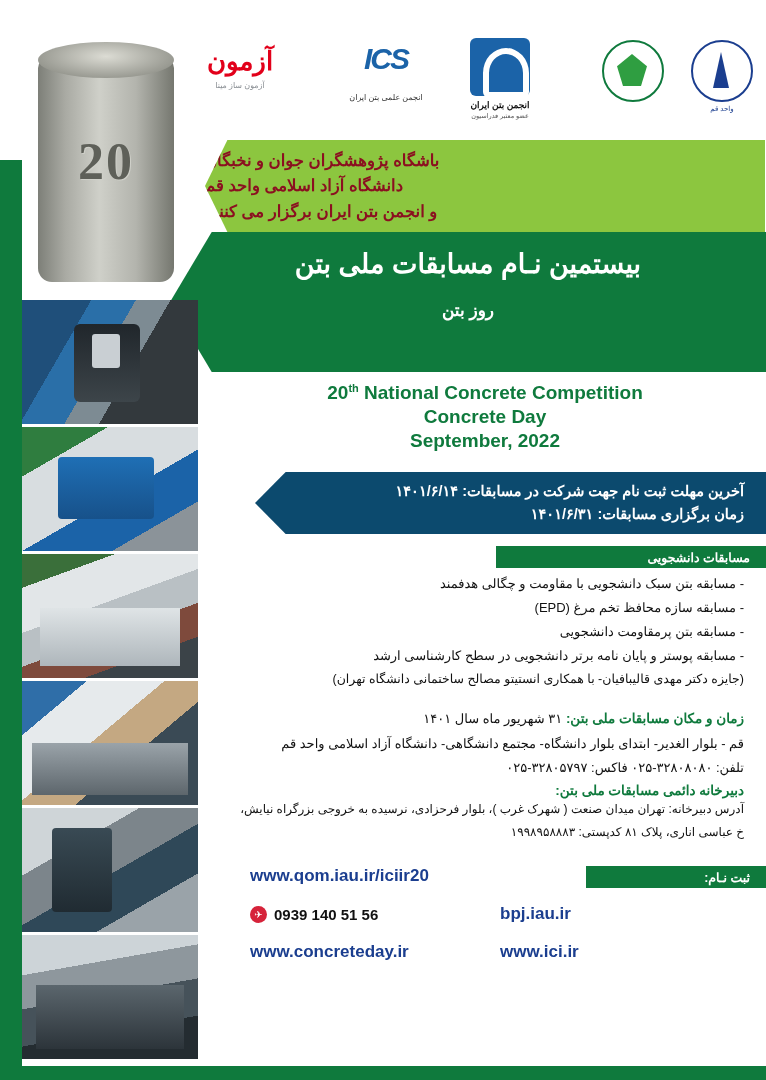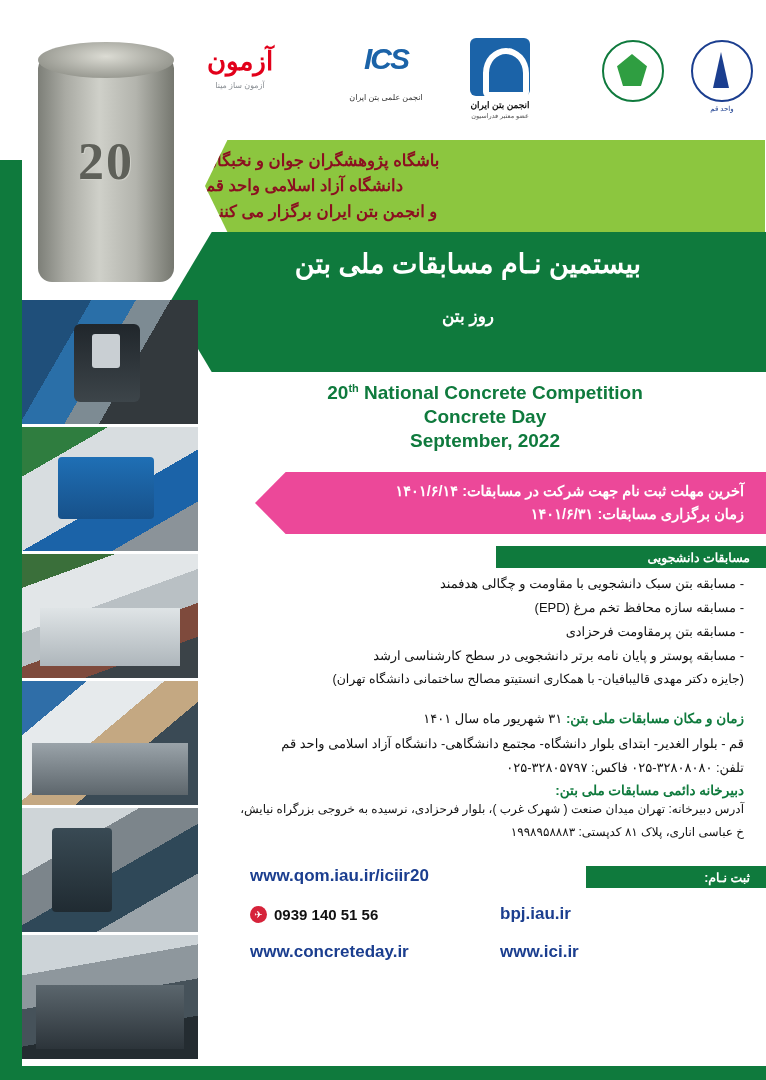--- a/index.html
+++ b/index.html
@@ -130,37 +130,37 @@
 
   
   .band-dark{
     position:absolute;left:170px;top:232px;width:596px;height:140px;
     background:#0f7a3d;
     clip-path:polygon(7% 0,100% 0,100% 100%,7% 100%,0 50%);
     color:#fff;text-align:center;
     box-sizing:border-box;padding:12px 30px 0 30px;
   }
   .title-fa{font-size:27px;font-weight:bold;letter-spacing:0px;margin-top:4px;}
-  .subtitle-fa{font-size:17px;font-weight:bold;margin-top:26px;}
+  .subtitle-fa{font-size:17px;font-weight:bold;margin-top:20px;}
   .date-fa{font-size:19px;font-weight:bold;margin-top:6px;}
 
   
   .band-en{
     position:absolute;left:205px;top:382px;width:560px;height:92px;
     text-align:center;color:#0f7a3d;direction:ltr;
   }
   .en1{font-size:19px;font-weight:bold;}
   .en1 sup{font-size:11px;}
   .en2{font-size:19px;font-weight:bold;margin-top:2px;}
   .en3{font-size:19px;font-weight:bold;margin-top:2px;}
 
   
   .band-red{
     position:absolute;left:255px;top:472px;width:511px;height:62px;
-    background:#ec4899;color:#fff;
+    background:#0c4a6e;color:#fff;
     clip-path:polygon(6% 0,100% 0,100% 100%,6% 100%,0 50%);
     box-sizing:border-box;padding:8px 22px 0 22px;text-align:right;
   }
   .band-red div{font-size:14.5px;font-weight:bold;line-height:1.6;}
 
   
   .sec-bar{
     position:absolute;right:0;height:22px;background:#0f7a3d;color:#fff;
     font-size:12.5px;font-weight:bold;display:flex;align-items:center;
     justify-content:flex-start;padding-right:16px;box-sizing:border-box;
@@ -256,21 +256,21 @@
   <div class="band-red">
     <div>آخرین مهلت ثبت نام جهت شرکت در مسابقات:  ۱۴۰۱/۶/۱۴</div>
     <div>زمان برگزاری مسابقات:  ۱۴۰۱/۶/۳۱</div>
   </div>
 
   <div class="sec-bar sec-students">مسابقات دانشجویی</div>
 
   <div class="txt list">
     <div class="li">- مسابقه بتن سبک دانشجویی با مقاومت و چگالی هدفمند</div>
     <div class="li">- مسابقه سازه محافظ تخم مرغ (EPD)</div>
-    <div class="li">- مسابقه بتن پرمقاومت فرحزادی</div>
+    <div class="li">- مسابقه بتن پرمقاومت دانشجویی</div>
     <div class="li">- مسابقه پوستر و پایان نامه برتر دانشجویی در سطح کارشناسی ارشد</div>
     <div class="note">(جایزه دکتر مهدی قالیبافیان- با همکاری انستیتو مصالح ساختمانی دانشگاه تهران)</div>
   </div>
 
   <div class="txt venue">
     <div class="l">
       <span class="h">زمان و مکان مسابقات ملی بتن:</span>
       <span>۳۱ شهریور ماه  سال ۱۴۰۱</span>
     </div>
     <div class="l">قم - بلوار الغدیر- ابتدای بلوار دانشگاه- مجتمع دانشگاهی- دانشگاه آزاد اسلامی واحد قم</div>

